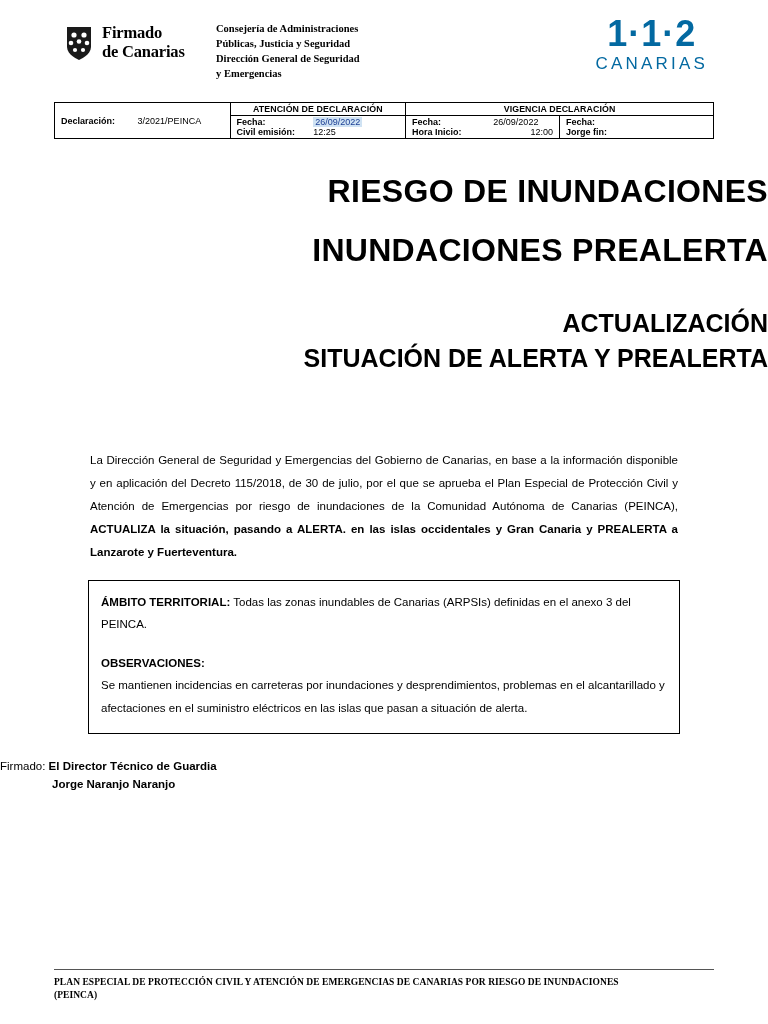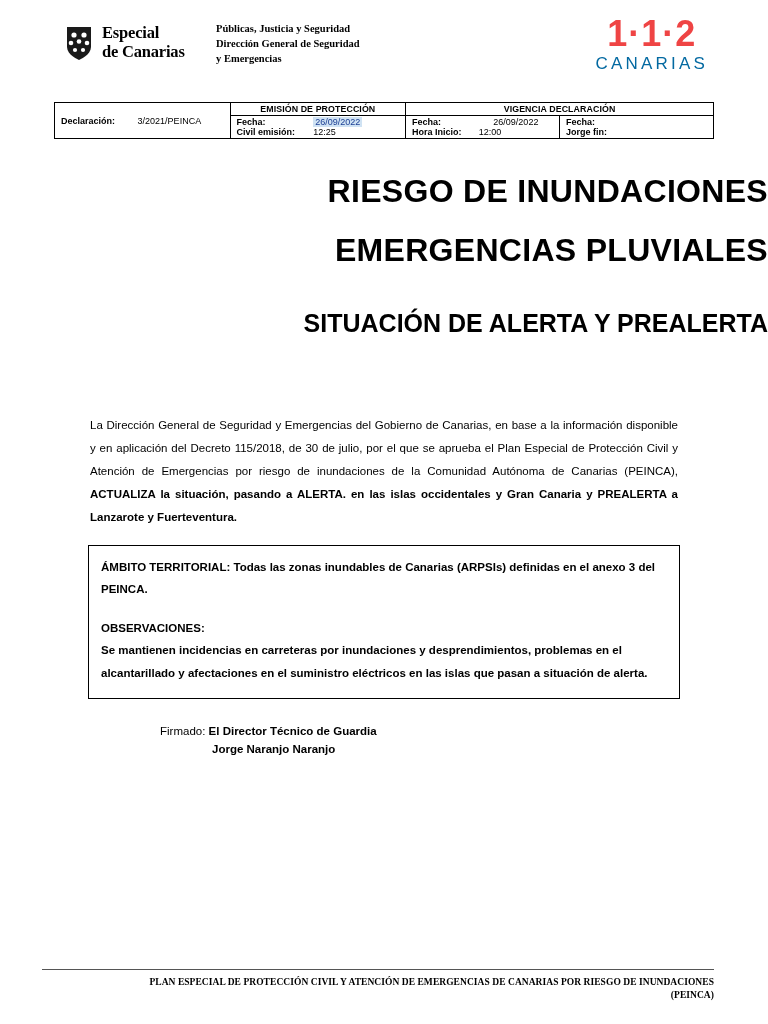--- a/index.html
+++ b/index.html
@@ -66,21 +66,21 @@
     top: 16px;
     text-align: center;
     color: #0b4ea2;
   }
   .logo112 .num {
     font-family: "Liberation Sans", sans-serif;
     font-size: 36px;
     font-weight: bold;
     letter-spacing: 1px;
     line-height: 1;
-    color: #ef4444;
+    color: #0369a1;
   }
   .logo112 .can {
     font-family: "Liberation Sans", sans-serif;
     font-size: 17px;
     letter-spacing: 3.2px;
     line-height: 1.2;
     margin-top: 2px;
     color: #0369a1;
   }
 
@@ -164,40 +164,39 @@
     border: 1px solid #000;
     padding: 10px 12px 14px 12px;
     font-size: 11.5px;
     line-height: 1.95;
     text-align: left;
   }
   .box .obs-title {
     font-weight: bold;
     margin-top: 16px;
   }
-  .box p { margin: 0; font-weight: bold; }
+  .box p { margin: 0; }
   .box .ambito { margin: 0; }
 
   
   .sign {
     margin: 24px 0 0 0;
-    padding-left: 160px;
     font-size: 11.5px;
     line-height: 1.55;
   }
   .sign .role { font-weight: bold; }
   .sign .name { font-weight: bold; padding-left: 52px; }
 
   
   .footer {
     position: absolute;
-    left: 42px;
+    left: 54px;
     right: 54px;
     bottom: 22px;
-    text-align: right;
+    text-align: left;
   }
   .footer hr {
     border: none;
     border-top: 1px solid #555;
     margin: 0 0 6px 0;
   }
   .footer .ftext {
     font-family: "Liberation Serif", serif;
     font-size: 9.5px;
     font-weight: bold;
@@ -219,26 +218,27 @@
           <circle cx="10" cy="11" r="2.6" fill="#ffffff"></circle>
           <circle cx="20" cy="11" r="2.6" fill="#ffffff"></circle>
           <circle cx="7" cy="19" r="2.3" fill="#ffffff"></circle>
           <circle cx="15" cy="17.5" r="2.3" fill="#ffffff"></circle>
           <circle cx="23" cy="19" r="2.3" fill="#ffffff"></circle>
           <circle cx="11" cy="26" r="2.1" fill="#ffffff"></circle>
           <circle cx="19" cy="26" r="2.1" fill="#ffffff"></circle>
         </svg>
       </span>
       <span class="gob-text">
-        <span>Especial</span><br>
+        <span>Firmado</span><br>
         <span>de Canarias</span>
       </span>
     </div>
 
     <div class="consejeria">
+      <div>Consejería de Administraciones</div>
       <div>Públicas, Justicia y Seguridad</div>
       <div>Dirección General de Seguridad</div>
       <div>y Emergencias</div>
     </div>
 
     <div class="logo112">
       <div class="num">1·1·2</div>
       <div class="can">CANARIAS</div>
     </div>
   </div>
@@ -249,21 +249,21 @@
       <td rowspan="2" style="width:26%; vertical-align:middle;">
         <table class="inner-tbl">
           <tbody>
                 <tr>
             <td class="lbl" style="width:46%;">Declaración:</td>
             <td class="val">3/2021/PEINCA</td>
           </tr>
         </tbody>
             </table>
       </td>
-      <td class="hdr" style="width:26%;">EMISIÓN DE PROTECCIÓN</td>
+      <td class="hdr" style="width:26%;">ATENCIÓN DE DECLARACIÓN</td>
       <td class="hdr" colspan="2" style="width:48%;">VIGENCIA DECLARACIÓN</td>
     </tr>
     <tr>
       <td>
         <table class="inner-tbl">
           <tbody>
                 <tr>
             <td class="lbl" style="width:46%;">Fecha:</td>
             <td class="val"><span class="hl">26/09/2022</span></td>
           </tr>
@@ -276,21 +276,21 @@
       </td>
       <td style="width:26%;">
         <table class="inner-tbl">
           <tbody>
                 <tr>
             <td class="lbl" style="width:46%;">Fecha:</td>
             <td class="val" style="text-align:center;">26/09/2022</td>
           </tr>
           <tr>
             <td class="lbl">Hora Inicio:</td>
-            <td class="val" style="text-align:left;">12:00</td>
+            <td class="val" style="text-align:right;">12:00</td>
           </tr>
         </tbody>
             </table>
       </td>
       <td style="width:22%;">
         <table class="inner-tbl">
           <tbody>
                 <tr>
             <td class="lbl" style="width:52%;">Fecha:</td>
             <td class="val"></td>
@@ -301,21 +301,22 @@
           </tr>
         </tbody>
             </table>
       </td>
     </tr>
   </tbody>
     </table>
 
   <div class="titles">
     <div class="t1">RIESGO DE INUNDACIONES</div>
-    <div class="t2">EMERGENCIAS PLUVIALES</div>
+    <div class="t2">INUNDACIONES PREALERTA</div>
+    <div class="t3">ACTUALIZACIÓN</div>
     <div class="t4">SITUACIÓN DE ALERTA Y PREALERTA</div>
   </div>
 
   <div class="body-text">
     <span>La Dirección General de Seguridad y Emergencias del Gobierno de Canarias, en base a la información disponible y en aplicación del Decreto 115/2018, de 30 de julio, por el que se aprueba el Plan Especial de Protección Civil y Atención de Emergencias por riesgo de inundaciones de la Comunidad Autónoma de Canarias (PEINCA), </span><b>ACTUALIZA la situación, pasando a  ALERTA. en las islas occidentales y Gran Canaria y PREALERTA a Lanzarote y Fuerteventura.</b>
   </div>
 
   <div class="box">
     <p class="ambito">
       <b>ÁMBITO TERRITORIAL:</b><span> Todas las zonas inundables de Canarias (ARPSIs) definidas en el anexo 3 del PEINCA.</span>

